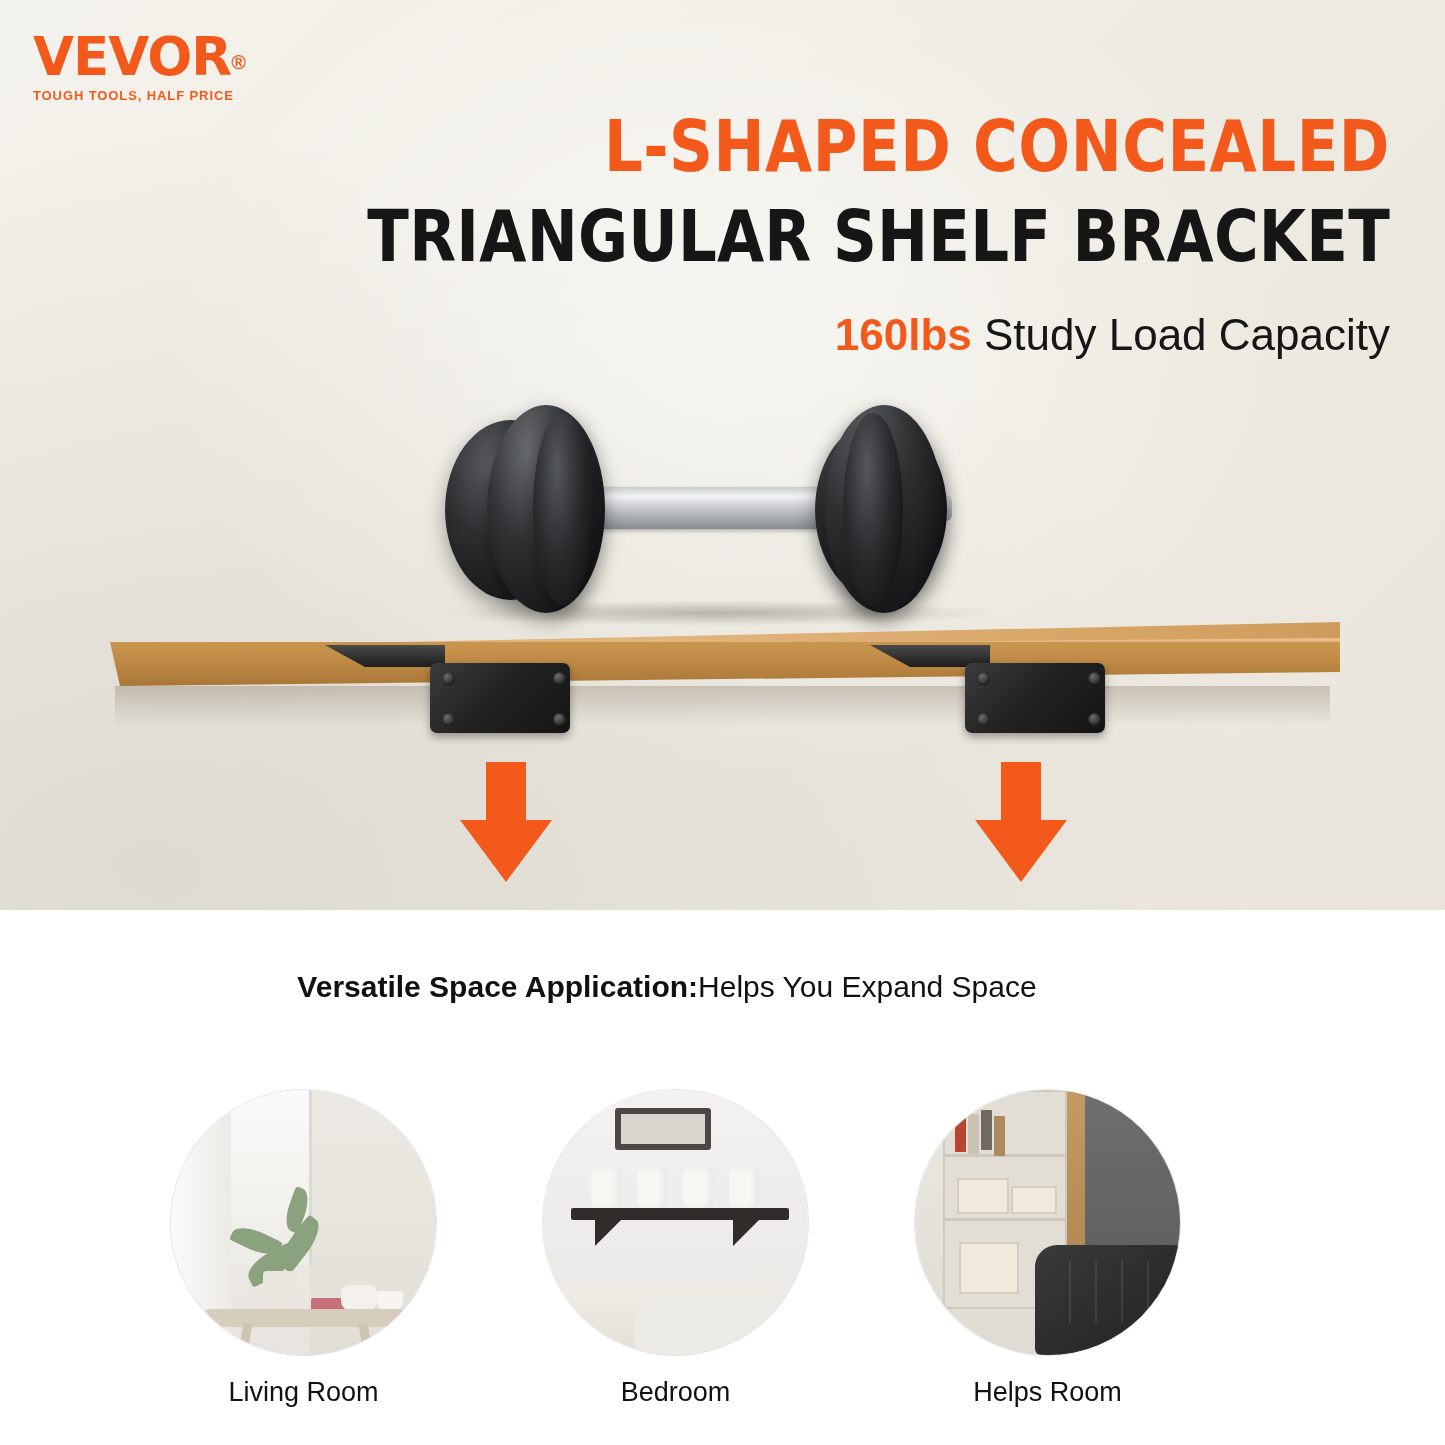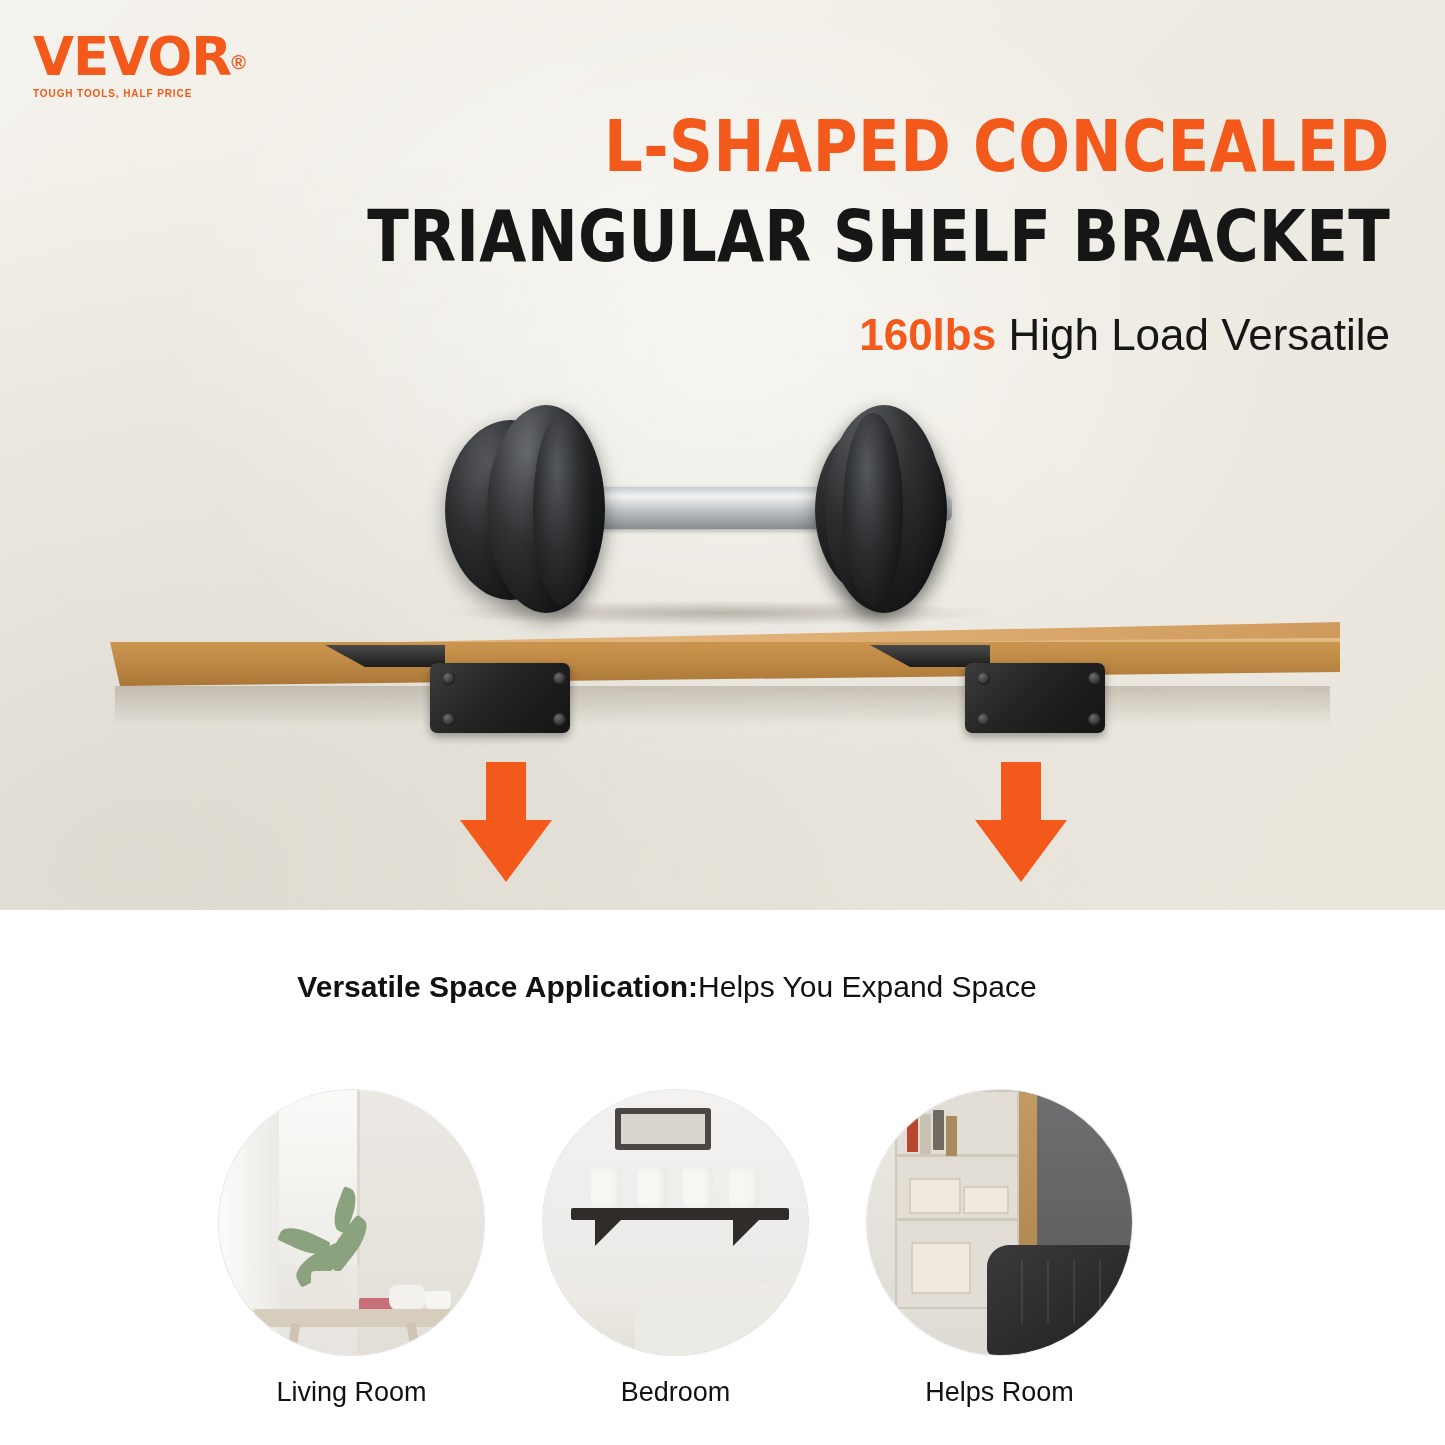--- a/index.html
+++ b/index.html
@@ -26,21 +26,21 @@
   
   .logo{position:absolute;left:33px;top:30px;width:270px;}
   .logo-word{
     font-family:"DejaVu Sans",sans-serif;
     font-weight:bold;font-size:53px;letter-spacing:-1px;color:#f4591c;line-height:1;
     display:inline-block;
   }
   .logo-reg{font-size:20px;vertical-align:super;font-weight:bold;color:#f4591c;}
   .logo-tag{
     margin-top:5px;
-    font-size:10px;font-weight:bold;letter-spacing:0.9px;color:#f4591c;
+    font-size:13px;font-weight:bold;letter-spacing:0.9px;color:#f4591c;
     font-family:"Liberation Sans",sans-serif;
   }
 
   
   .headline{position:absolute;right:55px;top:120px;text-align:right;width:1100px;}
   .h-line1{
     font-family:"DejaVu Sans",sans-serif;
     font-weight:bold;font-size:61px;color:#f4591c;letter-spacing:0.5px;line-height:1.05;
     transform:scaleY(1.18);transform-origin:right bottom;
   }
@@ -141,21 +141,21 @@
   
   .lower{
     position:absolute;left:0;top:910px;width:1445px;height:535px;background:#ffffff;
   }
   .subhead{
     position:absolute;left:0;top:60px;width:1334px;text-align:center;
     font-size:30px;color:#111;
   }
   .subhead b{font-weight:bold;}
 
-  .apps{position:absolute;left:0;top:180px;width:1351px;display:flex;justify-content:center;gap:54px;align-items:flex-end;}
+  .apps{position:absolute;left:0;top:180px;width:1351px;display:flex;justify-content:center;gap:102px;align-items:flex-end;}
   .app{width:270px;display:flex;flex-direction:column;align-items:center;}
   .circle{
     width:265px;height:265px;border-radius:50%;overflow:hidden;position:relative;
     box-shadow:0 0 0 1px #e4e4e4;
   }
   .app-label{
     margin-top:22px;font-size:27px;color:#111;
   }
 
   
@@ -209,21 +209,21 @@
   <div class="hero-vignette"></div>
 
   <div class="logo">
     <span class="logo-word">VEVOR</span><span class="logo-reg">®</span>
     <div class="logo-tag">TOUGH TOOLS, HALF PRICE</div>
   </div>
 
   <div class="headline">
     <div class="h-line1">L-SHAPED CONCEALED</div>
     <div class="h-line2">TRIANGULAR SHELF BRACKET</div>
-    <div class="h-line3"><b>160lbs</b><span> High Load Versatile</span></div>
+    <div class="h-line3"><b>160lbs</b><span> Study Load Capacity</span></div>
   </div>
 
   <div class="db-shadow"></div>
   <div class="dumbbell">
     <div class="bar"></div>
     <div class="knob"></div>
     <div class="plate pL-outer"></div>
     <div class="plate pL-mid"></div>
     <div class="plate pL-face"></div>
     <div class="plate pR-outer"></div>

